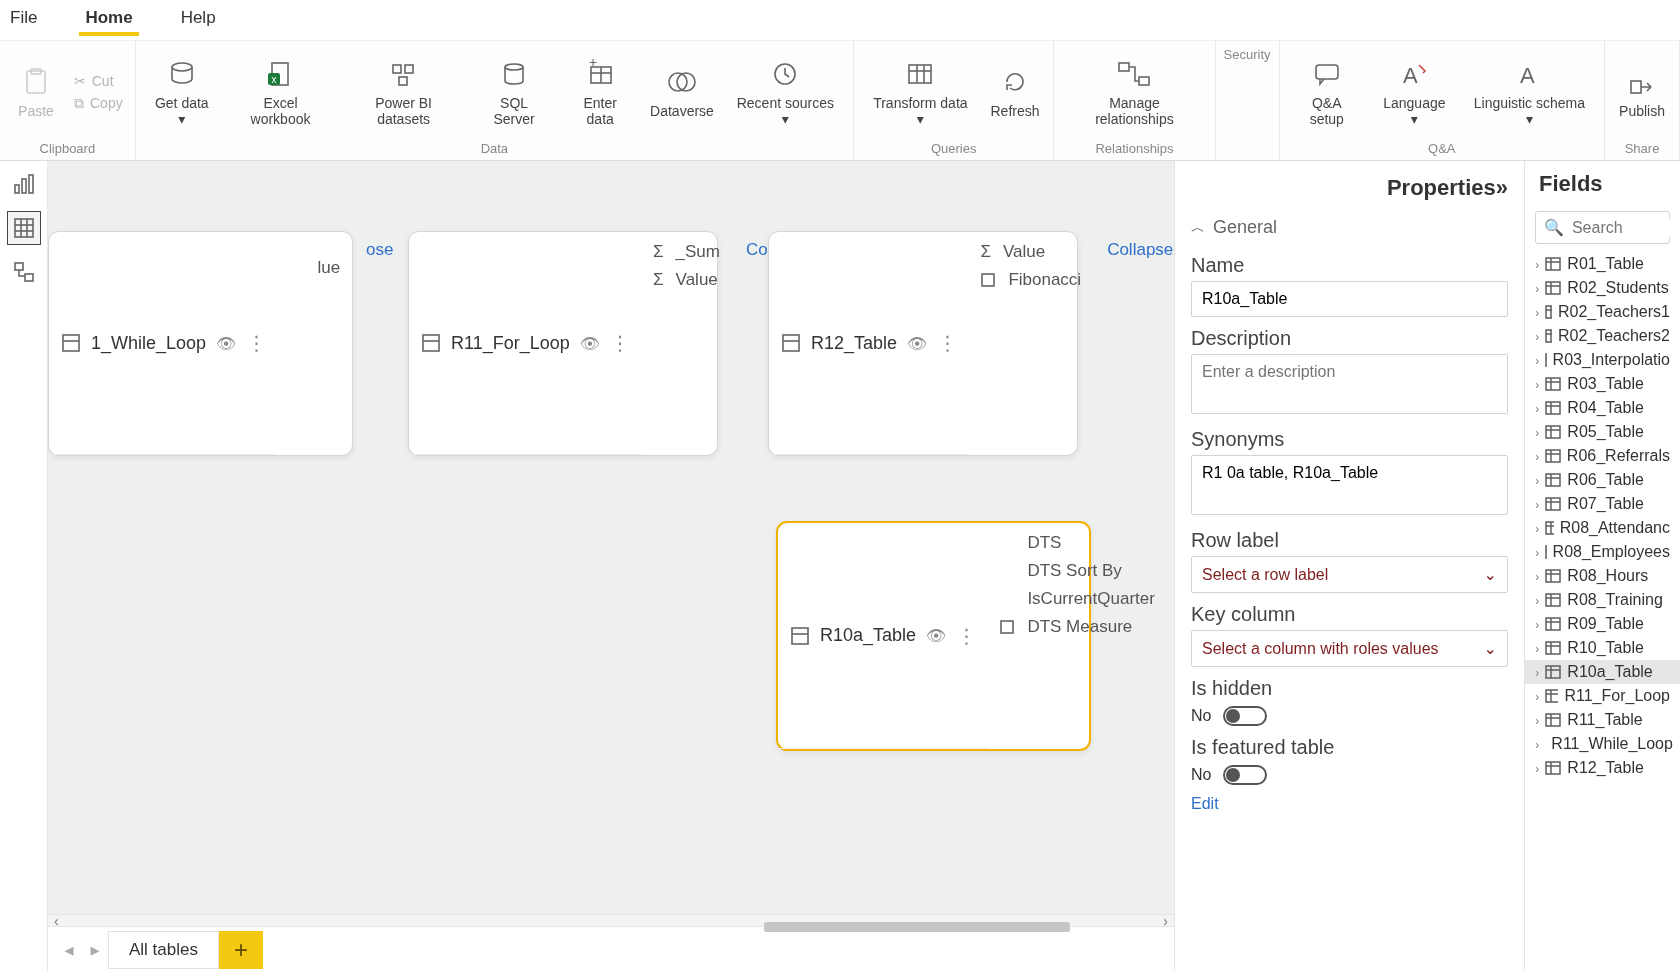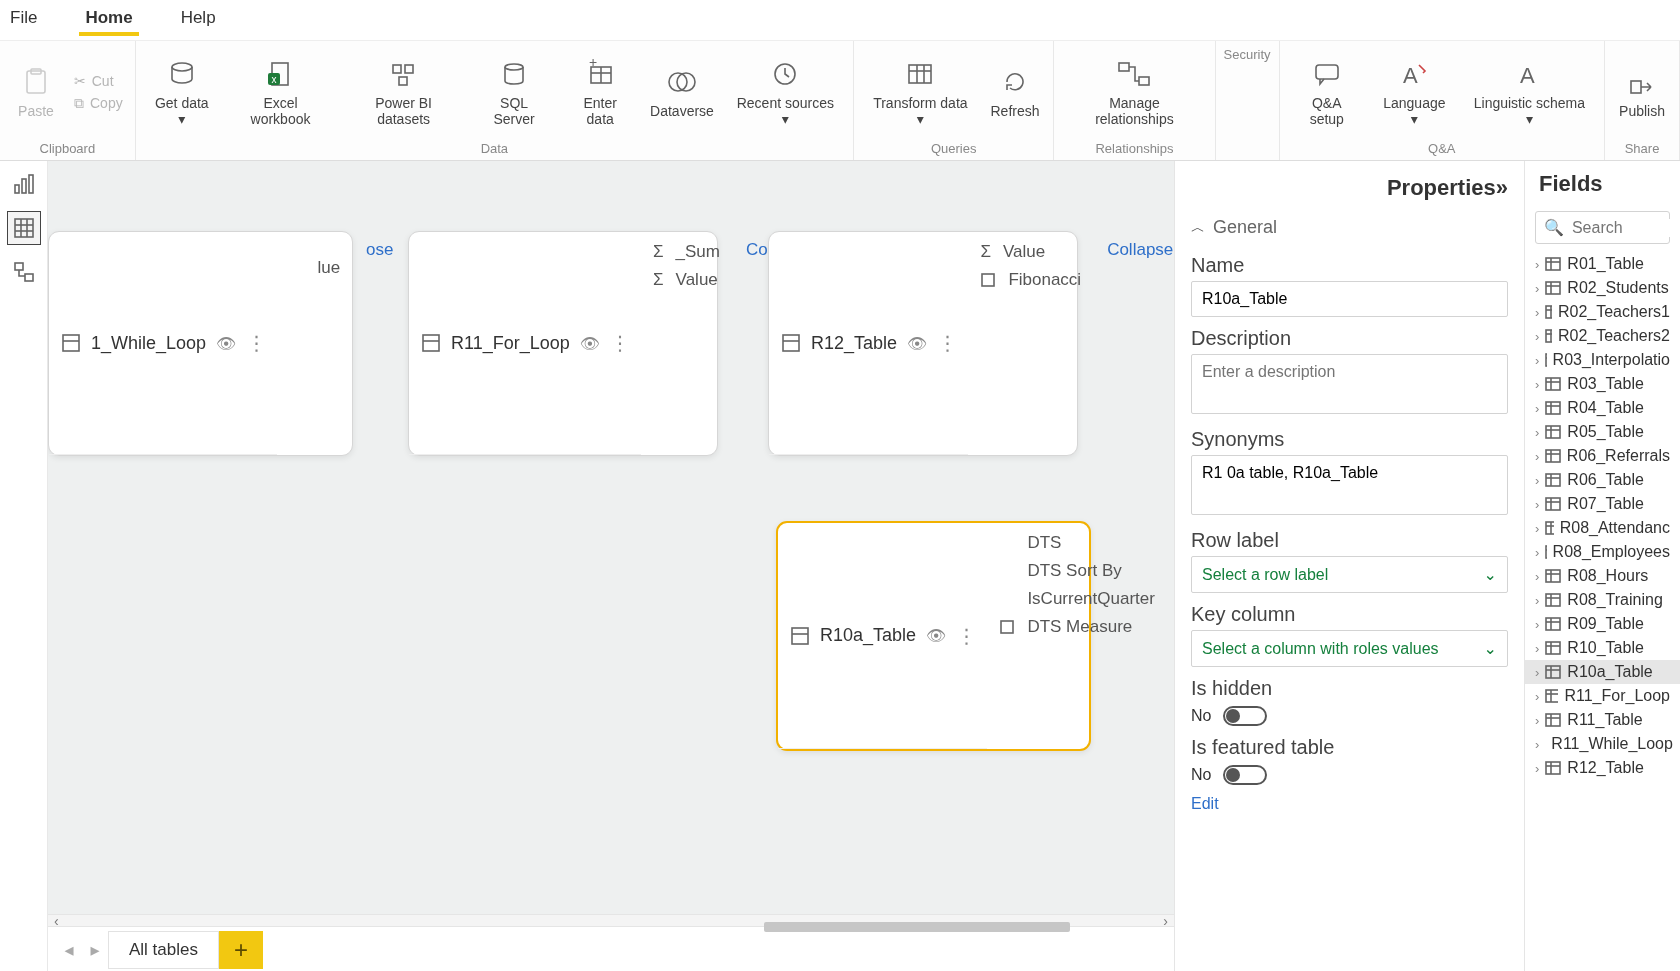--- a/index.html
+++ b/index.html
@@ -28,21 +28,21 @@
 .tcard-hd .title{flex:1;font-size:18px}
 .tbody{flex:1;padding:6px 12px}
 .trow{display:flex;align-items:center;gap:12px;padding:4px 0;font-size:17px;color:#555}
 .collapse{padding:8px 14px;color:#2e6fc9;font-size:17px;display:flex;align-items:flex-start;gap:22px;cursor:pointer}
 .props{width:350px;border-left:1px solid #e5e5e5;background:#fff;padding:10px 16px;overflow-y:auto}
 .props-hd{display:flex;align-items:center;justify-content:flex-end;font-size:22px;font-weight:600;padding:4px 0 10px}
 .sect{display:flex;align-items:center;gap:8px;font-size:18px;color:#666;padding:6px 0}
 .plabel{font-size:20px;color:#444;margin-top:10px;margin-bottom:4px}
 .pinput{width:100%;border:1px solid #d3d3d3;padding:8px 10px;font-size:16px;border-radius:2px}
 .pinput.area{height:60px;resize:none}
-.pselect{width:100%;border:1px solid #d3d3d3;padding:8px 10px;font-size:16px;border-radius:2px;background:#fff;display:flex;justify-content:space-between;align-items:center;color:#15803d;cursor:pointer}
+.pselect{width:100%;border:1px solid #d3d3d3;padding:8px 10px;font-size:16px;border-radius:2px;background:#fff;display:flex;justify-content:space-between;align-items:center;color:#7f1d1d;cursor:pointer}
 .toggle-row{display:flex;align-items:center;gap:12px;margin-top:6px}
 .toggle{width:44px;height:20px;border-radius:10px;border:2px solid #555;position:relative;background:#fff}
 .toggle::after{content:"";width:14px;height:14px;border-radius:50%;background:#555;position:absolute;top:1px;left:1px}
 .editlink{color:#2e6fc9;font-size:16px;margin-top:10px;display:block;text-align:left;cursor:pointer}
 .fields{width:156px;border-left:1px solid #e5e5e5;background:#fff;display:flex;flex-direction:column}
 .fields-hd{font-size:22px;font-weight:600;padding:10px 14px}
 .fsearch{margin:4px 10px;border:1px solid #d3d3d3;border-radius:3px;display:flex;align-items:center;padding:6px 8px;gap:8px}
 .fsearch input{border:none;outline:none;font-size:16px;flex:1;color:#666}
 .flist{flex:1;overflow:hidden;padding:4px 0}
 .fitem{display:flex;align-items:center;gap:6px;padding:3px 10px;font-size:16px;cursor:pointer;white-space:nowrap}

